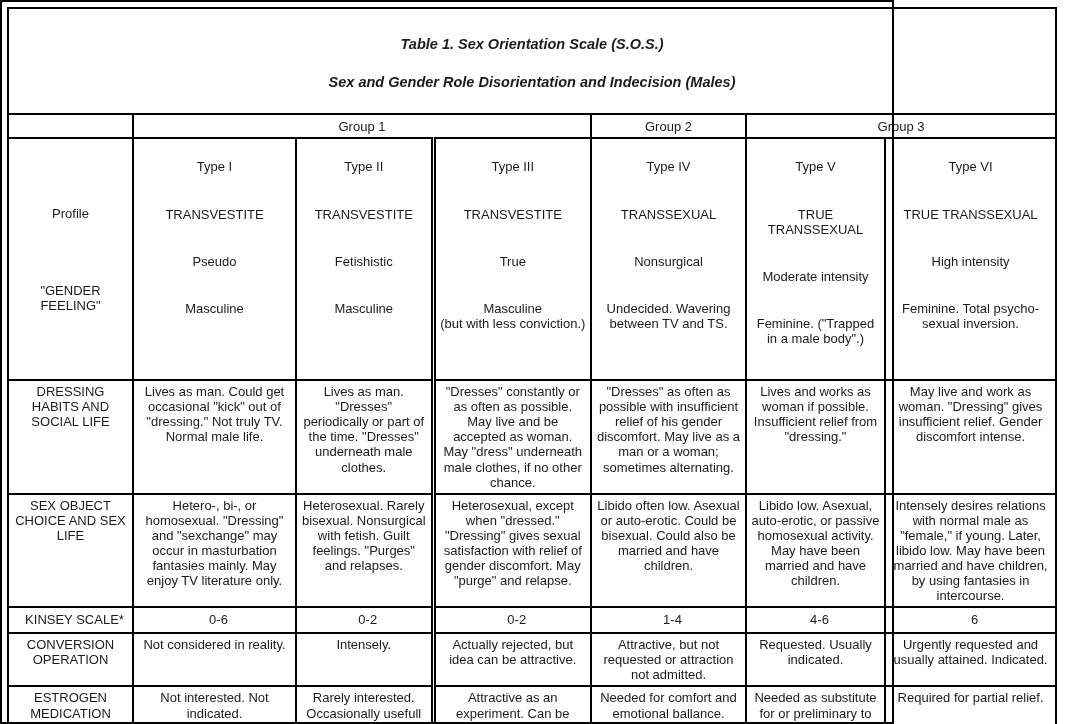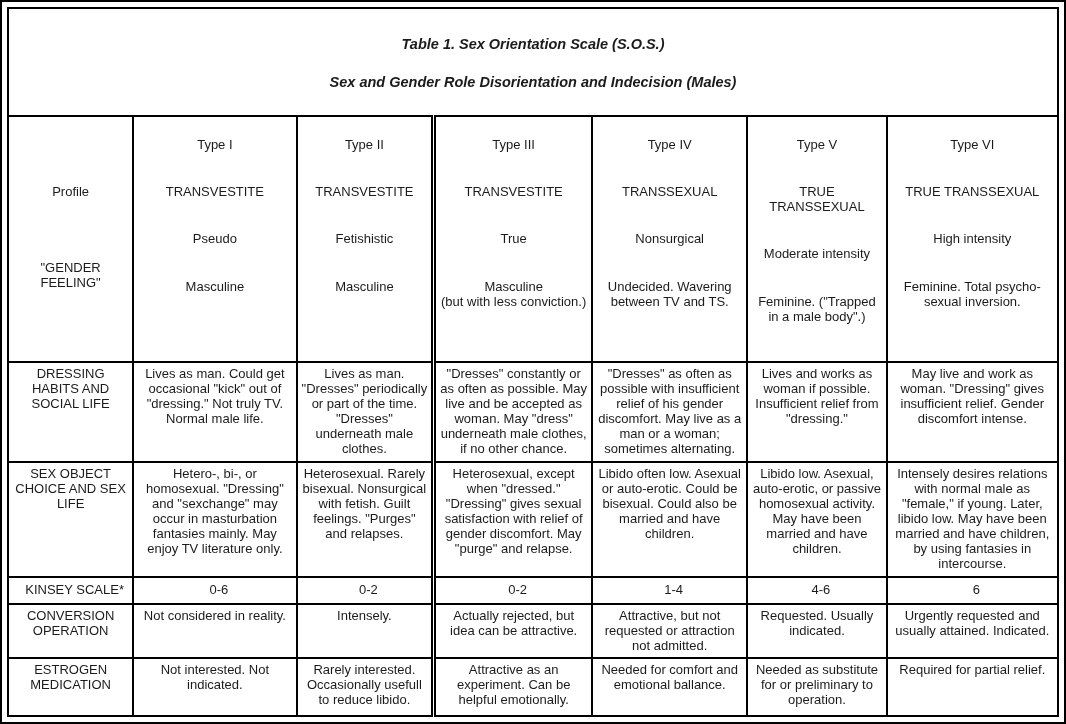--- a/index.html
+++ b/index.html
@@ -1,17 +1,17 @@
 <!DOCTYPE html>
 <html><head>
 <meta charset="utf-8">
 <style>
   html,body{margin:0;padding:0;background:#fff;}
   .page{
-    width:1066px;height:724px;box-sizing:border-box;
+    width:894px;height:724px;box-sizing:border-box;
     border:2px solid #000;padding:5px;
     font-family:"Liberation Sans","DejaVu Sans",sans-serif;
     color:#1b1b1b;background:#fff;
   }
   table.sos{
     border-collapse:collapse;table-layout:fixed;
     width:100%;height:100%;
     border:2px solid #000;
   }
   td{
@@ -49,20 +49,26 @@
     </colgroup>
 
     <tbody>
         <tr style="height:46px">
       <td class="title" colspan="7">
         <div>Table 1. Sex Orientation Scale (S.O.S.)</div>
         <div>Sex and Gender Role Disorientation and Indecision (Males)</div>
       </td>
     </tr>
 
+    <tr style="height:24px">
+      <td class="grp"></td>
+      <td class="grp" colspan="3">Group 1</td>
+      <td class="grp">Group 2</td>
+      <td class="grp" colspan="2">Group 3</td>
+    </tr>
 
     <tr style="height:116px">
       <td class="profile-label">
         <div>Profile</div>
         <div>"GENDER FEELING"</div>
       </td>
       <td class="profile">
         <div class="pline">Type I</div>
         <div class="pline">TRANSVESTITE</div>
         <div class="pline">Pseudo</div>

